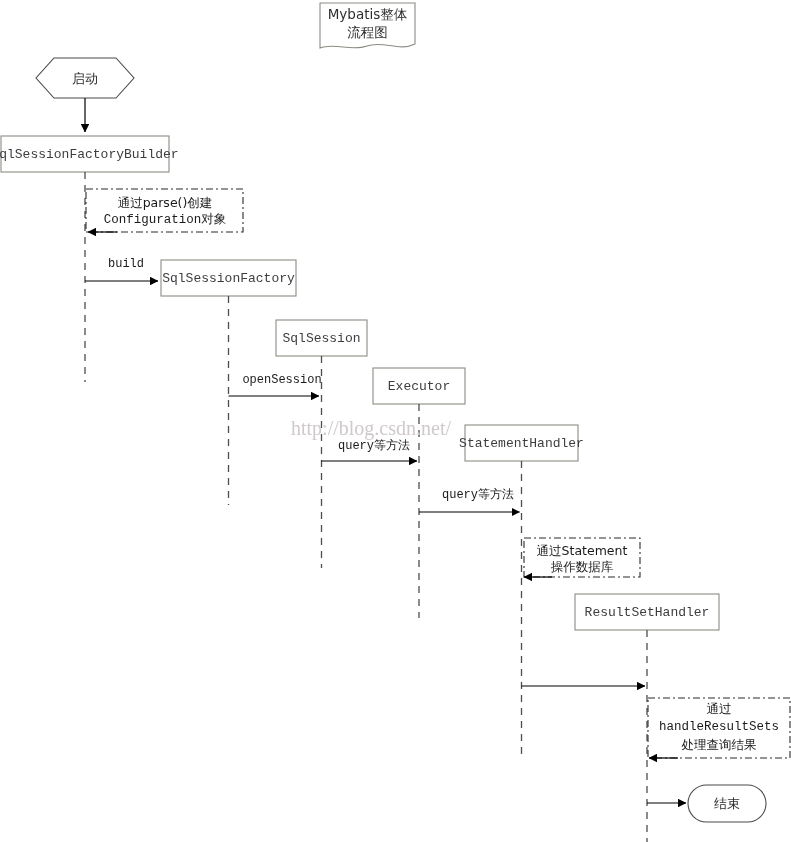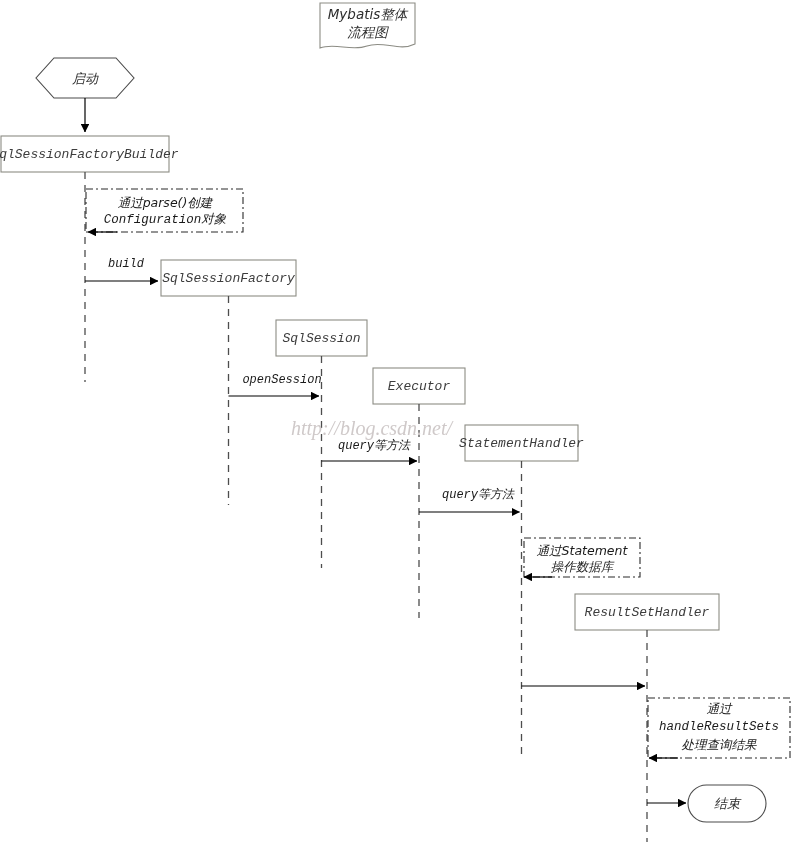--- a/index.html
+++ b/index.html
@@ -11,21 +11,20 @@
   body {
     width: 791px;
     height: 842px;
     font-family: "Liberation Mono", "DejaVu Sans Mono", monospace;
     overflow: hidden;
   }
   #diagram-root {
     position: relative;
     width: 791px;
     height: 823px;
-    font-style: italic;
   }
   svg.diagram {
     display: block;
     width: 791px;
     height: 842px;
   }
   .node-box {
     fill: #ffffff;
     stroke: #8c8c84;
     stroke-width: 1.1;

